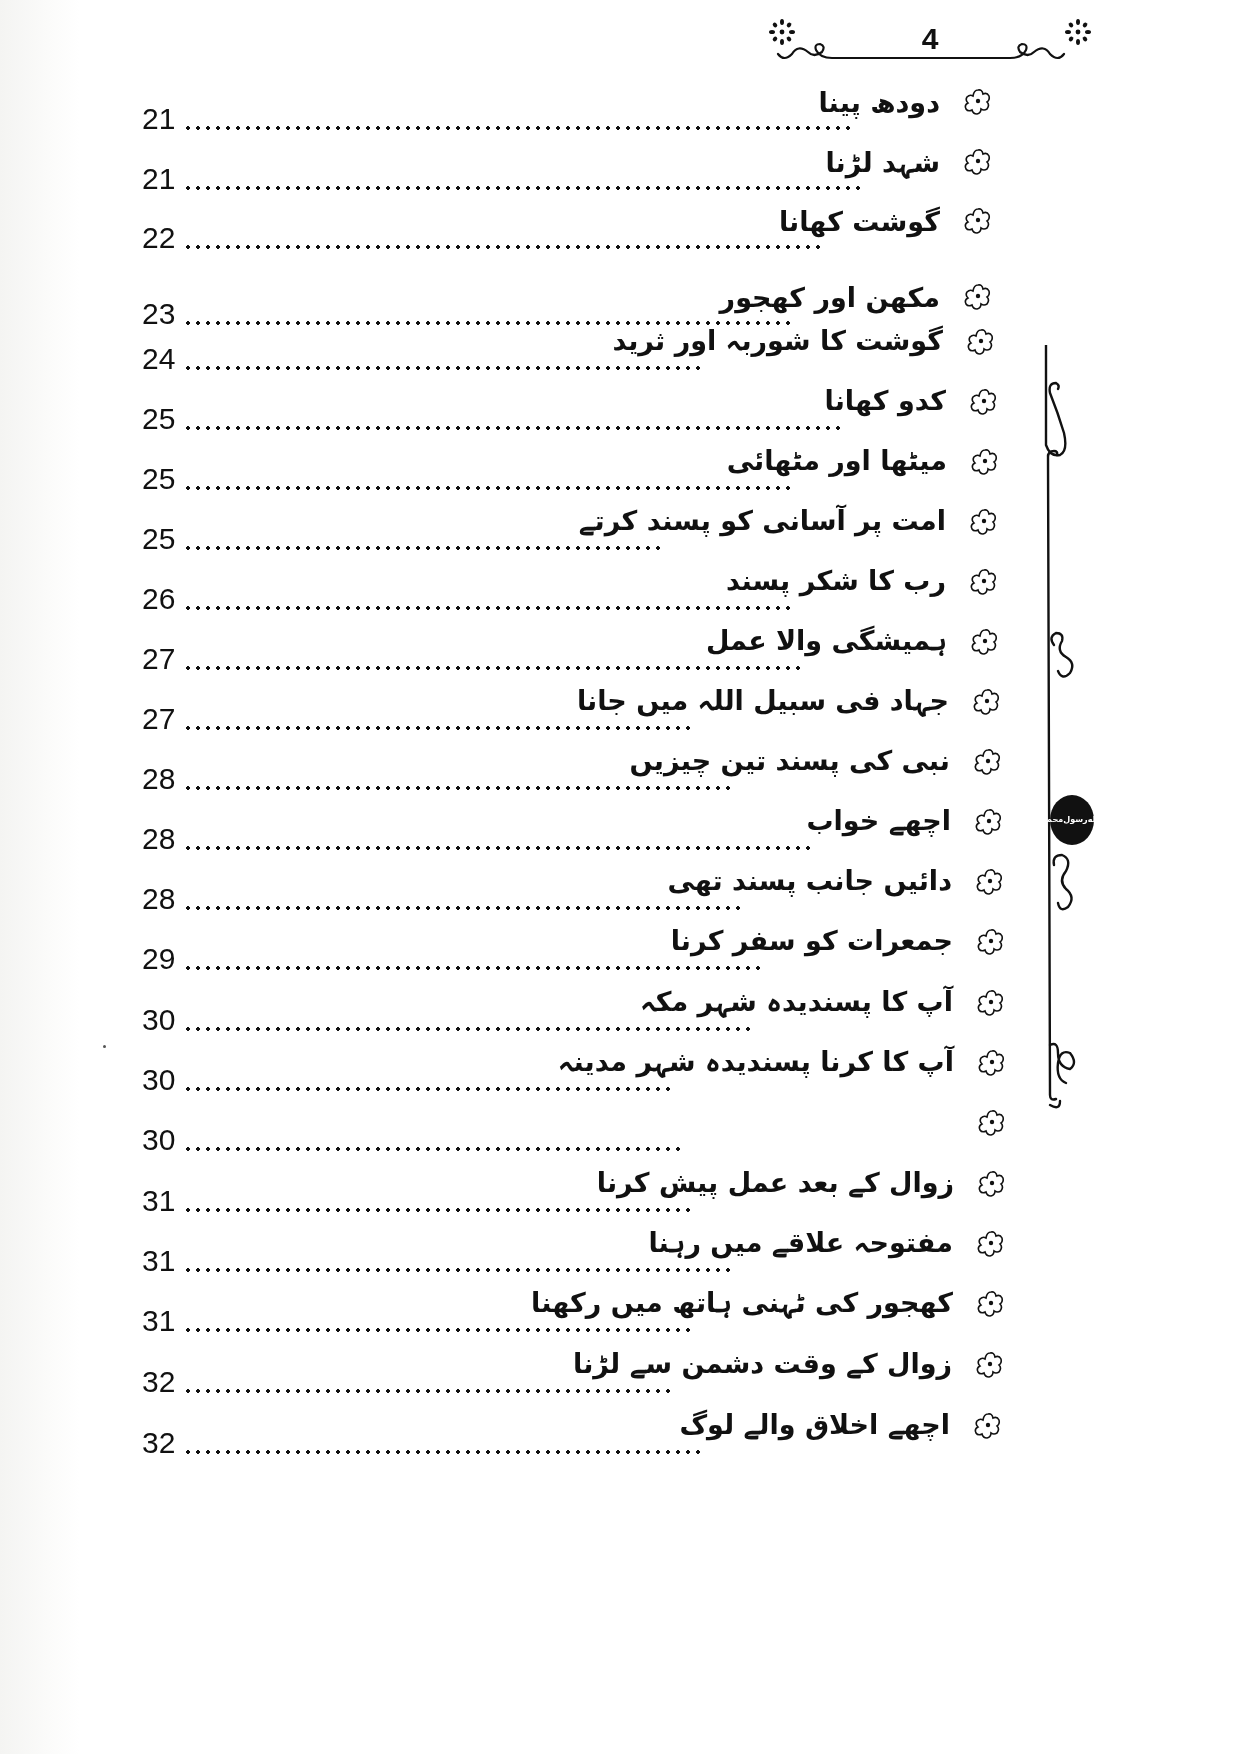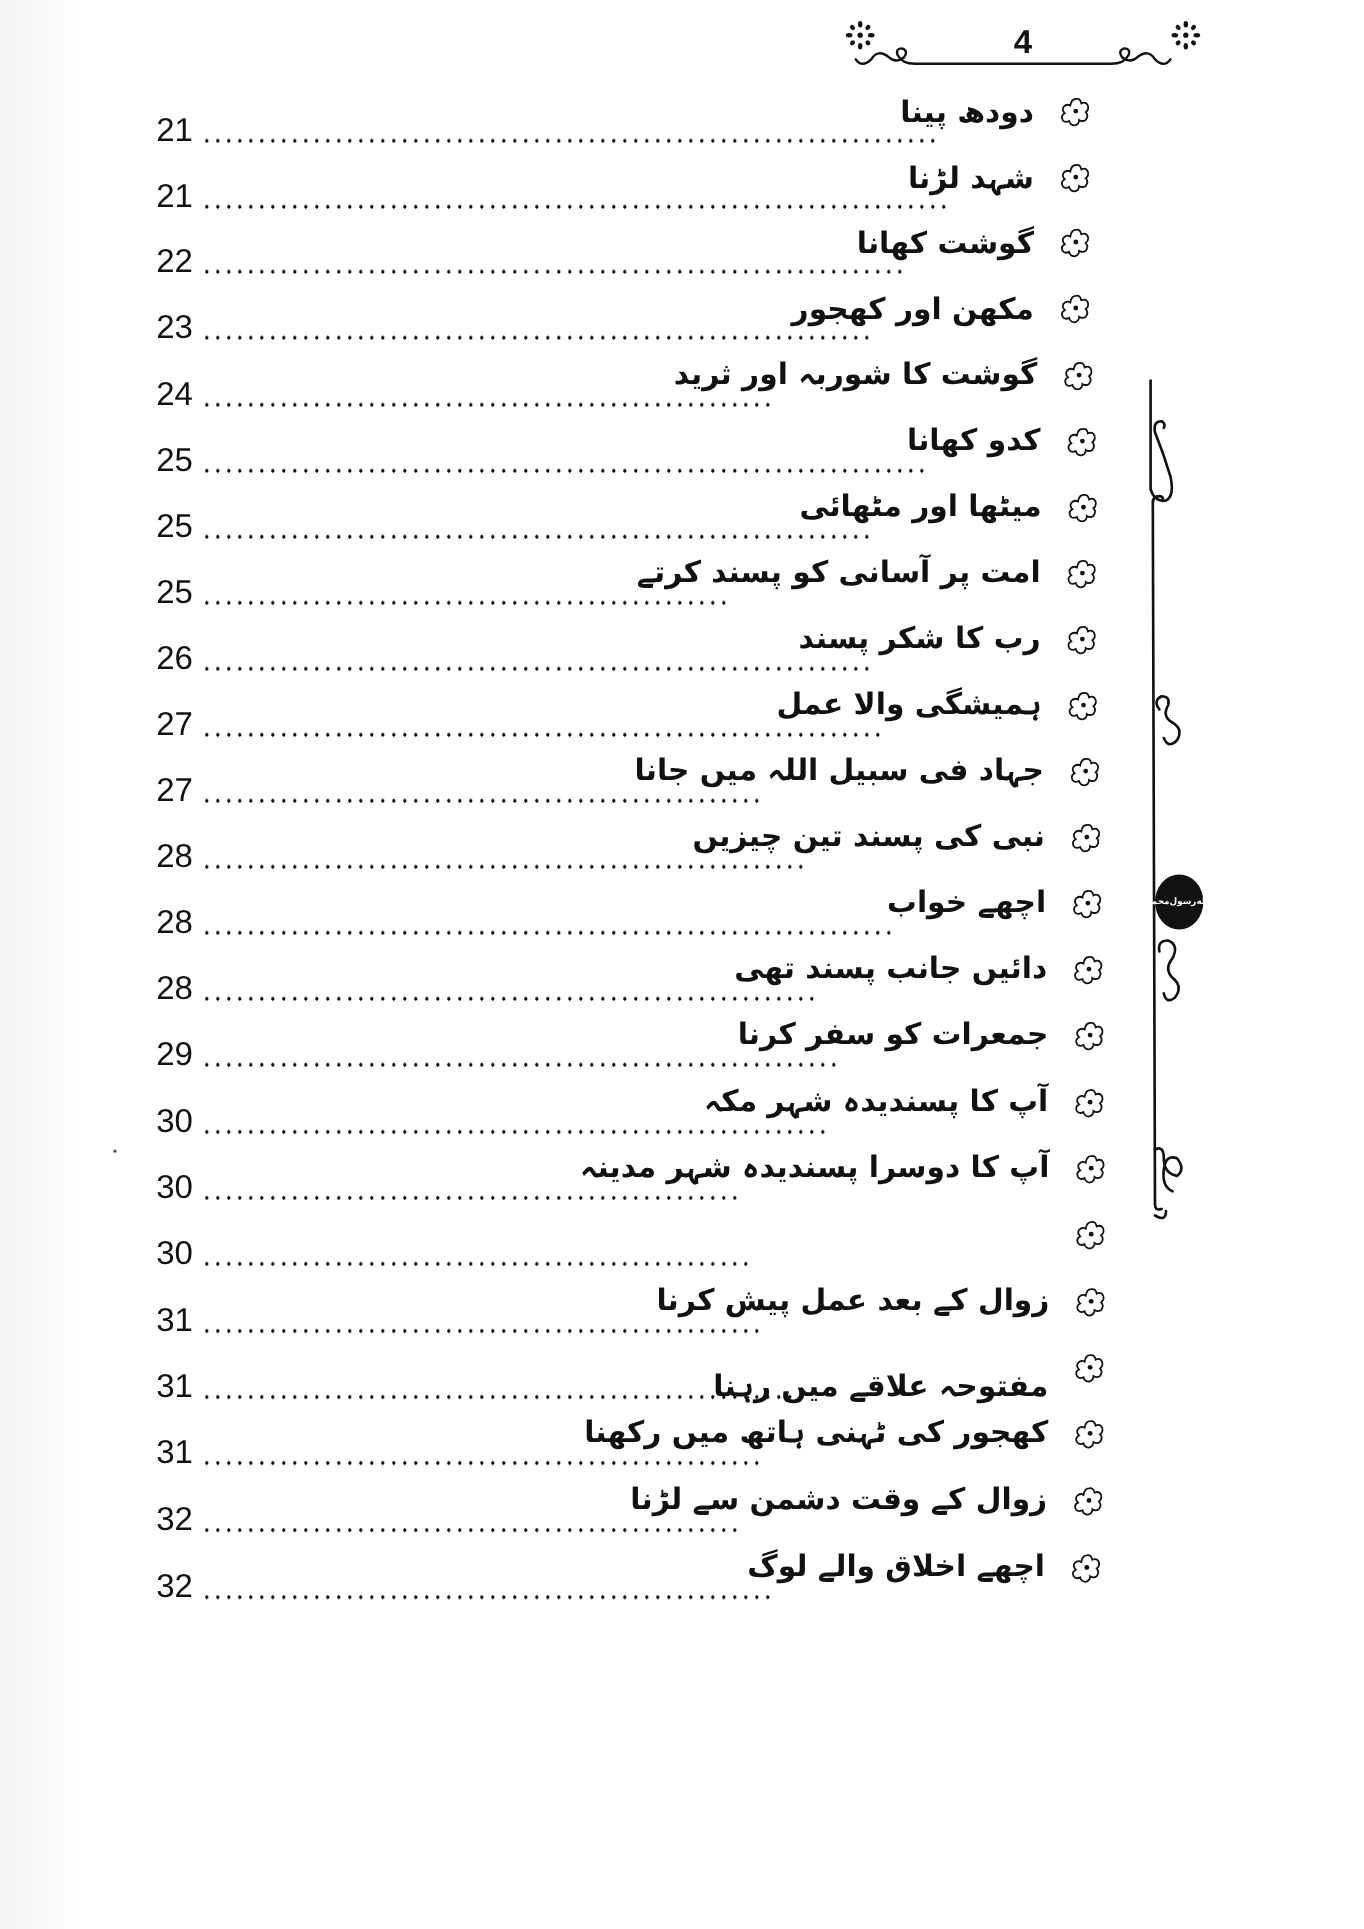--- a/index.html
+++ b/index.html
@@ -126,21 +126,21 @@
     <span class="pnum">22</span>
     <span class="leader" style="width: 642px;"></span>
     <span class="title" style="right: 300px; bottom: 20px;">گوشت کھانا</span>
     <svg class="flower" viewBox="0 0 32 32" style="left: 962px; bottom: 22px;">
       <g fill="none" stroke="#111" stroke-width="1.6">
         <path d="M16 4 q4 -1 5 4 q4 -2 6 2 q1 4 -2 6 q3 3 0 7 q-3 2 -6 0 q0 4 -4 5 q-4 0 -5 -4 q-4 2 -6 -1 q-2 -4 2 -6 q-3 -3 -1 -6 q3 -3 6 -1 q1 -6 5 -6 z"></path>
       </g>
       <circle cx="16" cy="15" r="2.2" fill="#111"></circle>
     </svg>
   </div>
-    <div class="row" style="top: 252px;">
+    <div class="row" style="top: 268px;">
     <span class="pnum">23</span>
     <span class="leader" style="width: 612px;"></span>
     <span class="title" style="right: 300px; bottom: 20px;">مکھن اور کھجور</span>
     <svg class="flower" viewBox="0 0 32 32" style="left: 962px; bottom: 22px;">
       <g fill="none" stroke="#111" stroke-width="1.6">
         <path d="M16 4 q4 -1 5 4 q4 -2 6 2 q1 4 -2 6 q3 3 0 7 q-3 2 -6 0 q0 4 -4 5 q-4 0 -5 -4 q-4 2 -6 -1 q-2 -4 2 -6 q-3 -3 -1 -6 q3 -3 6 -1 q1 -6 5 -6 z"></path>
       </g>
       <circle cx="16" cy="15" r="2.2" fill="#111"></circle>
     </svg>
   </div>
@@ -272,21 +272,21 @@
     <svg class="flower" viewBox="0 0 32 32" style="left: 975px; bottom: 22px;">
       <g fill="none" stroke="#111" stroke-width="1.6">
         <path d="M16 4 q4 -1 5 4 q4 -2 6 2 q1 4 -2 6 q3 3 0 7 q-3 2 -6 0 q0 4 -4 5 q-4 0 -5 -4 q-4 2 -6 -1 q-2 -4 2 -6 q-3 -3 -1 -6 q3 -3 6 -1 q1 -6 5 -6 z"></path>
       </g>
       <circle cx="16" cy="15" r="2.2" fill="#111"></circle>
     </svg>
   </div>
     <div class="row" style="top: 1034px;">
     <span class="pnum">30</span>
     <span class="leader" style="width: 492px;"></span>
-    <span class="title" style="right: 286px; bottom: 22px;">آپ کا دوسرا پسندیدہ شہر مدینہ</span>
+    <span class="title" style="right: 286px; bottom: 22px;">آپ کا کرنا پسندیدہ شہر مدینہ</span>
     <svg class="flower" viewBox="0 0 32 32" style="left: 976px; bottom: 22px;">
       <g fill="none" stroke="#111" stroke-width="1.6">
         <path d="M16 4 q4 -1 5 4 q4 -2 6 2 q1 4 -2 6 q3 3 0 7 q-3 2 -6 0 q0 4 -4 5 q-4 0 -5 -4 q-4 2 -6 -1 q-2 -4 2 -6 q-3 -3 -1 -6 q3 -3 6 -1 q1 -6 5 -6 z"></path>
       </g>
       <circle cx="16" cy="15" r="2.2" fill="#111"></circle>
     </svg>
   </div>
     <div class="row" style="top: 1094px;">
     <span class="pnum">30</span>
     <span class="leader" style="width: 497px;"></span>
@@ -304,21 +304,21 @@
     <svg class="flower" viewBox="0 0 32 32" style="left: 976px; bottom: 22px;">
       <g fill="none" stroke="#111" stroke-width="1.6">
         <path d="M16 4 q4 -1 5 4 q4 -2 6 2 q1 4 -2 6 q3 3 0 7 q-3 2 -6 0 q0 4 -4 5 q-4 0 -5 -4 q-4 2 -6 -1 q-2 -4 2 -6 q-3 -3 -1 -6 q3 -3 6 -1 q1 -6 5 -6 z"></path>
       </g>
       <circle cx="16" cy="15" r="2.2" fill="#111"></circle>
     </svg>
   </div>
     <div class="row" style="top: 1215px;">
     <span class="pnum">31</span>
     <span class="leader" style="width: 552px;"></span>
-    <span class="title" style="right: 287px; bottom: 4px;">مفتوحہ علاقے میں رہنا</span>
+    <span class="title" style="right: 287px; bottom: 22px;">مفتوحہ علاقے میں رہنا</span>
     <svg class="flower" viewBox="0 0 32 32" style="left: 975px; bottom: 22px;">
       <g fill="none" stroke="#111" stroke-width="1.6">
         <path d="M16 4 q4 -1 5 4 q4 -2 6 2 q1 4 -2 6 q3 3 0 7 q-3 2 -6 0 q0 4 -4 5 q-4 0 -5 -4 q-4 2 -6 -1 q-2 -4 2 -6 q-3 -3 -1 -6 q3 -3 6 -1 q1 -6 5 -6 z"></path>
       </g>
       <circle cx="16" cy="15" r="2.2" fill="#111"></circle>
     </svg>
   </div>
     <div class="row" style="top: 1275px;">
     <span class="pnum">31</span>
     <span class="leader" style="width: 507px;"></span>

